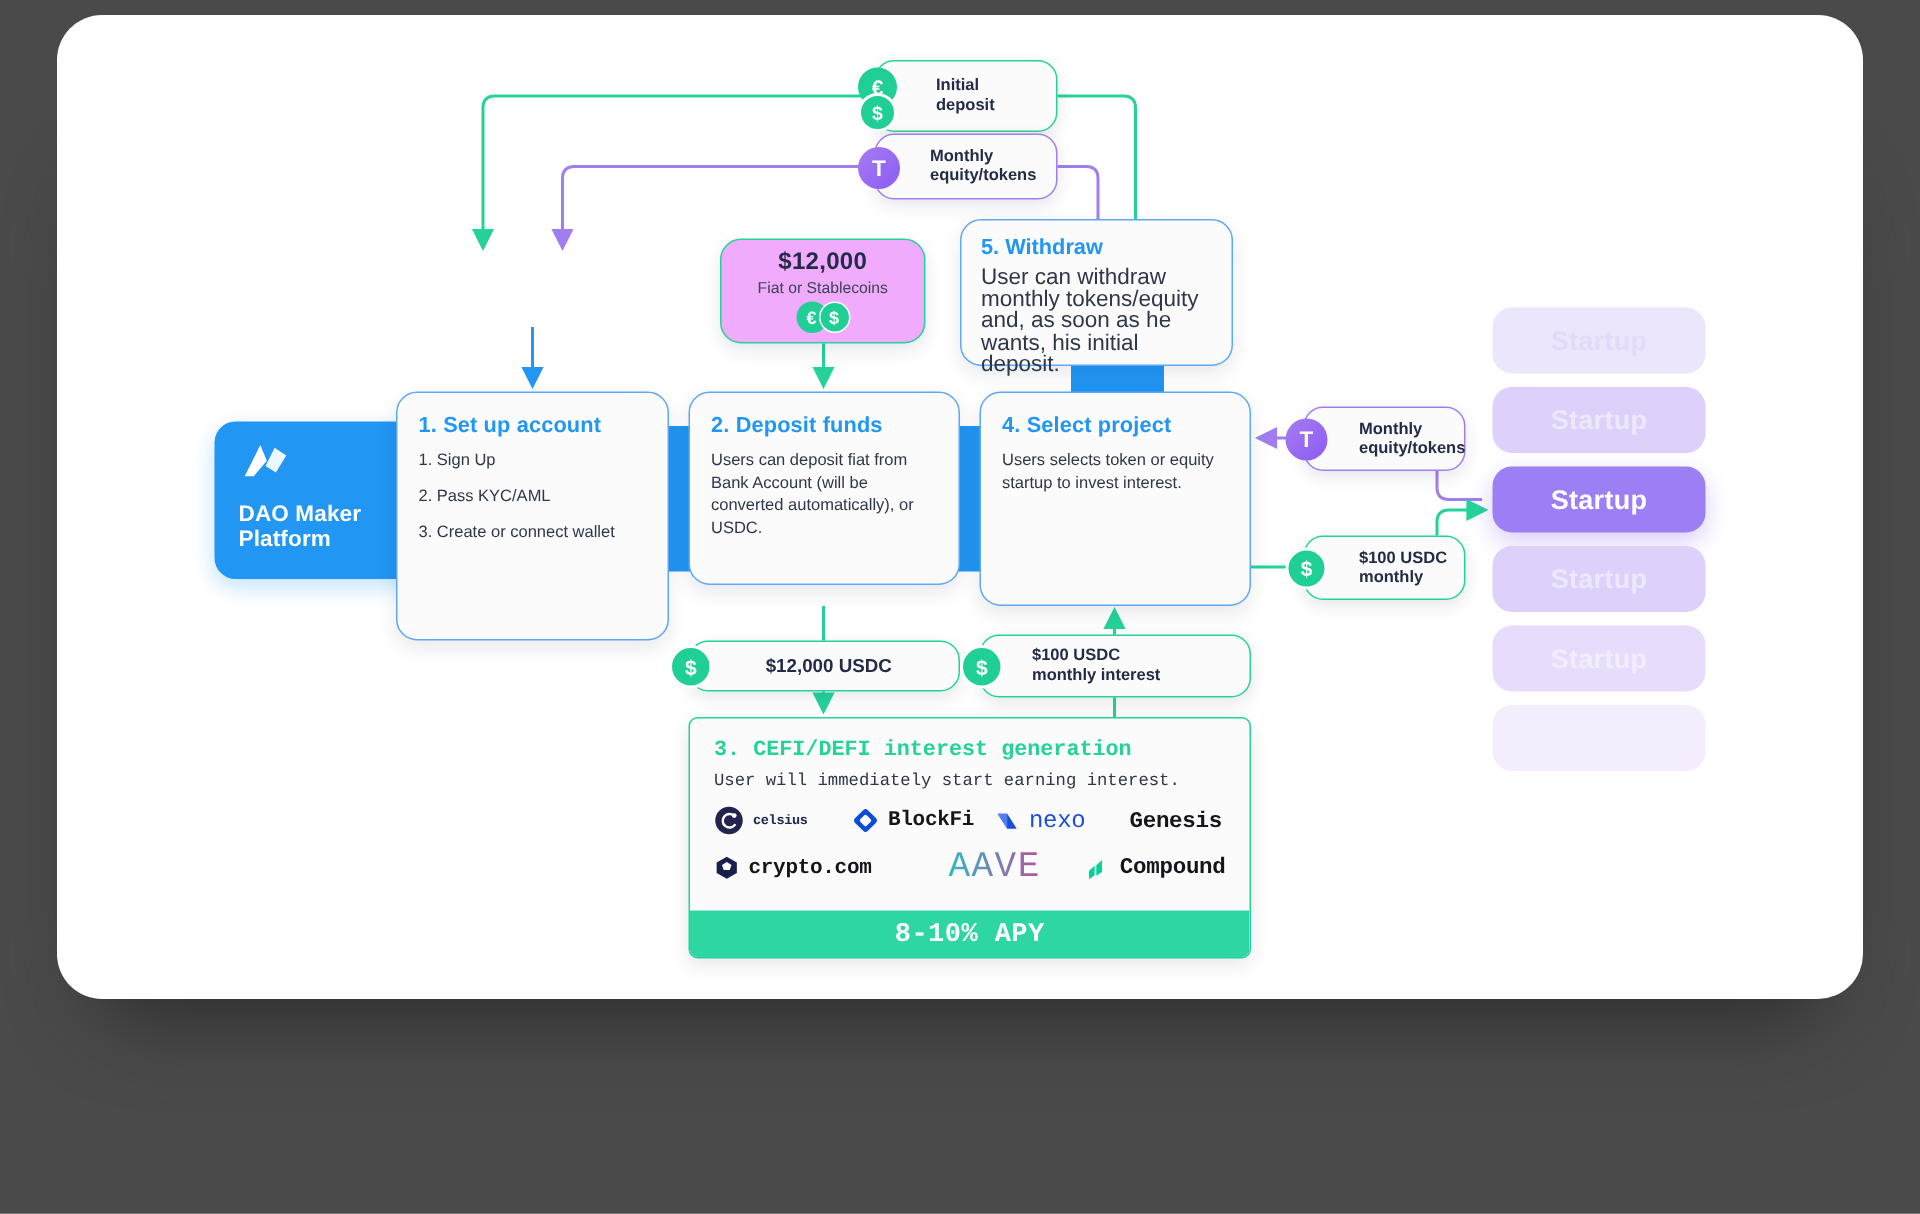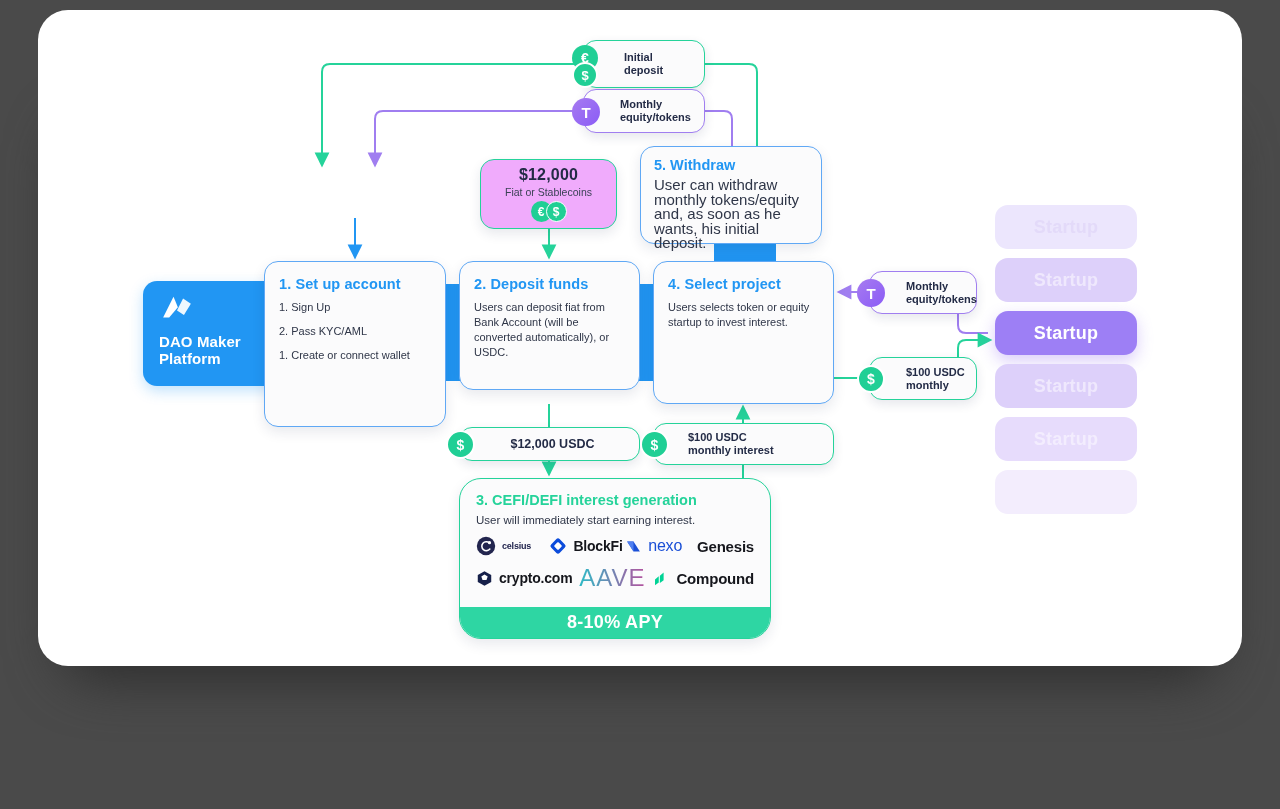--- a/index.html
+++ b/index.html
@@ -95,24 +95,25 @@
     box-shadow: 0 5px 13px rgba(30,40,80,.10); padding: 10px 13px;
   }
   #step5 h3 { font-size: 14.5px; font-weight: bold; color: #2196f3; margin-bottom: 5px; }
   #step5 p { font-size: 15px; line-height: 14.5px; color: #2f3648; }
 
   
   .bluebar { position: absolute; background: #2196f3; }
 
   
   #step3 {
-    left: 459px; top: 478px; width: 312px; height: 161px;
-    background: #fbfbfc; border-radius: 22px; border: 1.4px solid #25d39a;
+    left: 459px; top: 478px; width: 375px; height: 161px;
+    background: #fbfbfc; border-radius: 6px; border: 1.4px solid #25d39a;
     box-shadow: 0 5px 13px rgba(30,40,80,.10);
     overflow: hidden;
+    font-family: Liberation Mono, monospace;
   }
   #step3 .inner { padding: 13px 16px 6px 16px; }
   #step3 h3 { font-size: 14.5px; font-weight: bold; color: #25d39a; margin-bottom: 6px; }
   #step3 .sub { font-size: 11.5px; color: #2f3648; margin-bottom: 10px; }
   .logo-row { display: flex; align-items: center; margin-bottom: 5px; }
   .logo-item { display: flex; align-items: center; }
   .logo-mark { flex: none; margin-right: 6px; }
   .logo-text { font-weight: bold; color: #15161c; letter-spacing: -.2px; }
   #apy-bar {
     position: absolute; left: 0; bottom: 0; width: 100%; height: 31px;
@@ -229,21 +230,21 @@
 
   <div id="step5" class="node">
     <h3>5. Withdraw</h3>
     <p>User can withdraw monthly tokens/equity and, as soon as he wants, his initial deposit.</p>
   </div>
 
   <div id="step1" class="step node">
     <h3>1. Set up account</h3>
     <div class="li">1. Sign Up</div>
     <div class="li">2. Pass KYC/AML</div>
-    <div class="li">1. Create or connect wallet</div>
+    <div class="li">3. Create or connect wallet</div>
   </div>
 
   <div id="step2" class="step node">
     <h3>2. Deposit funds</h3>
     <p>Users can deposit fiat from Bank Account (will be converted automatically), or USDC.</p>
   </div>
 
   <div id="step4" class="step node">
     <h3>4. Select project</h3>
     <p>Users selects token or equity startup to invest interest.</p>

